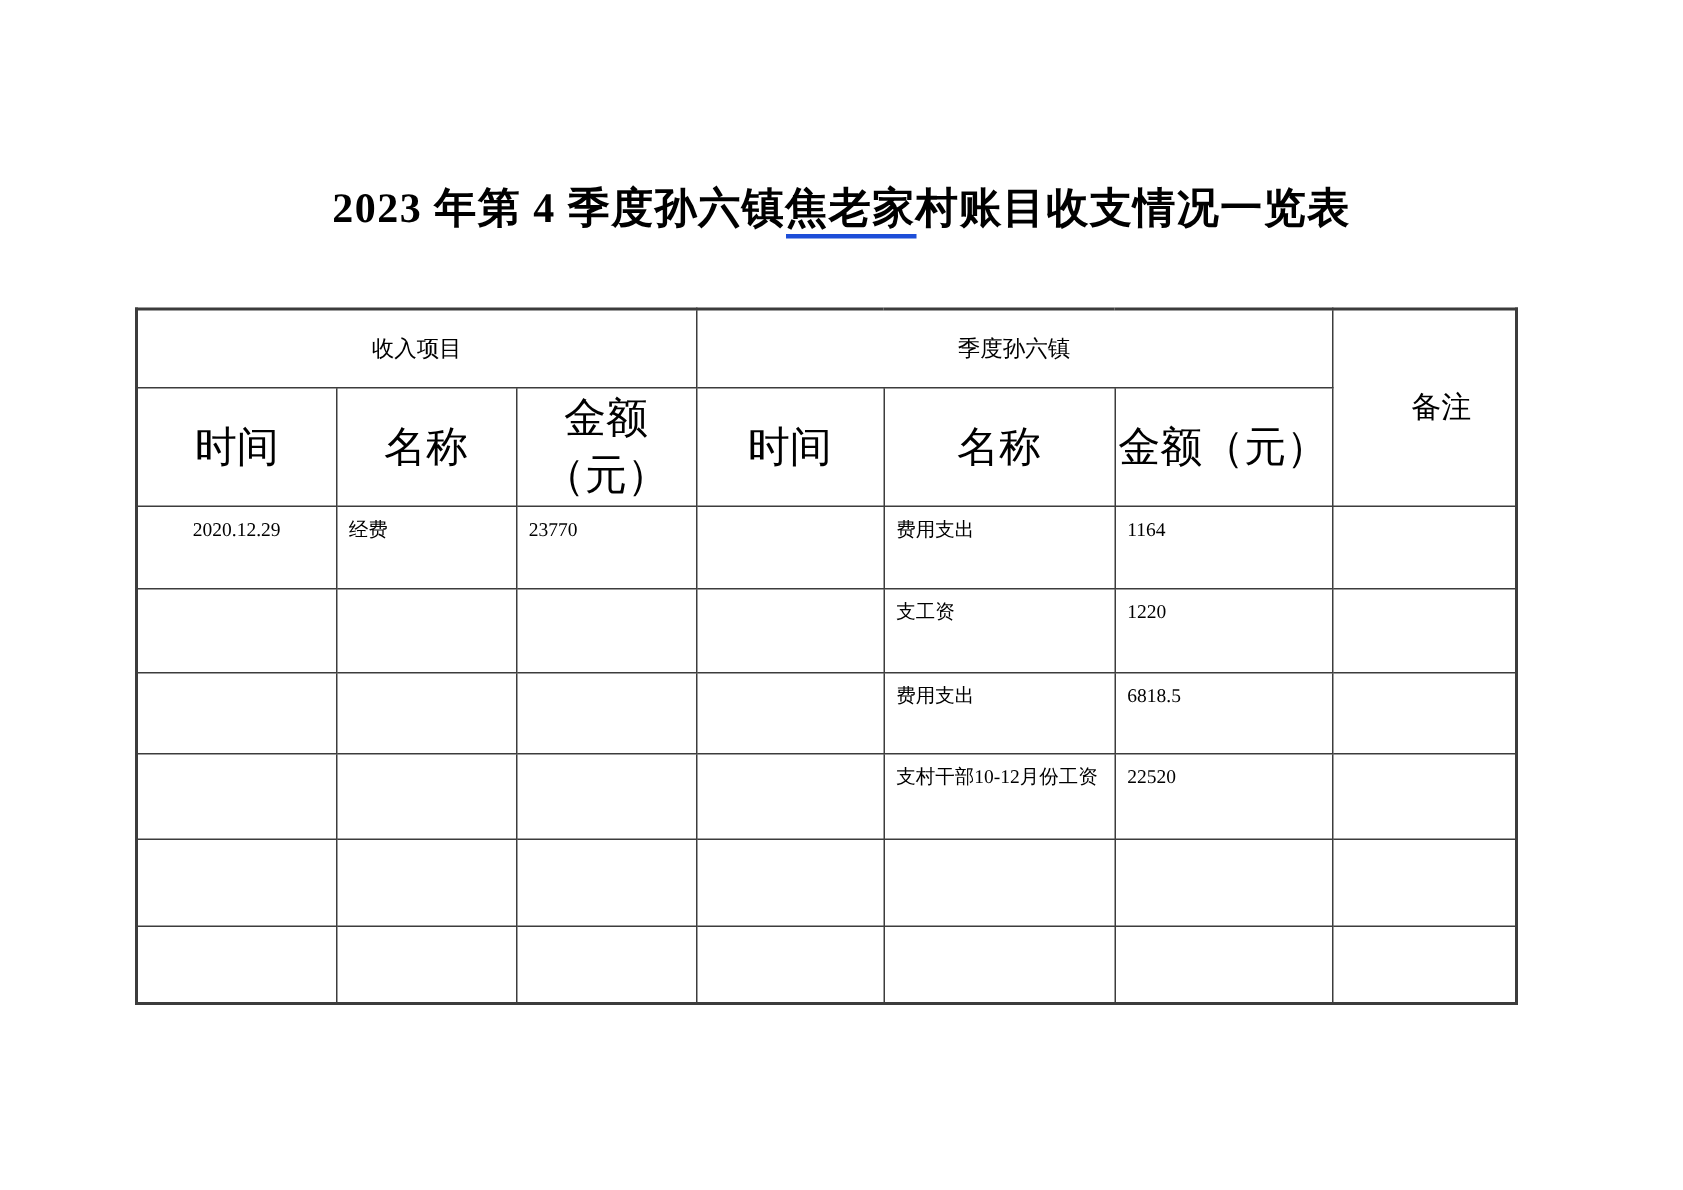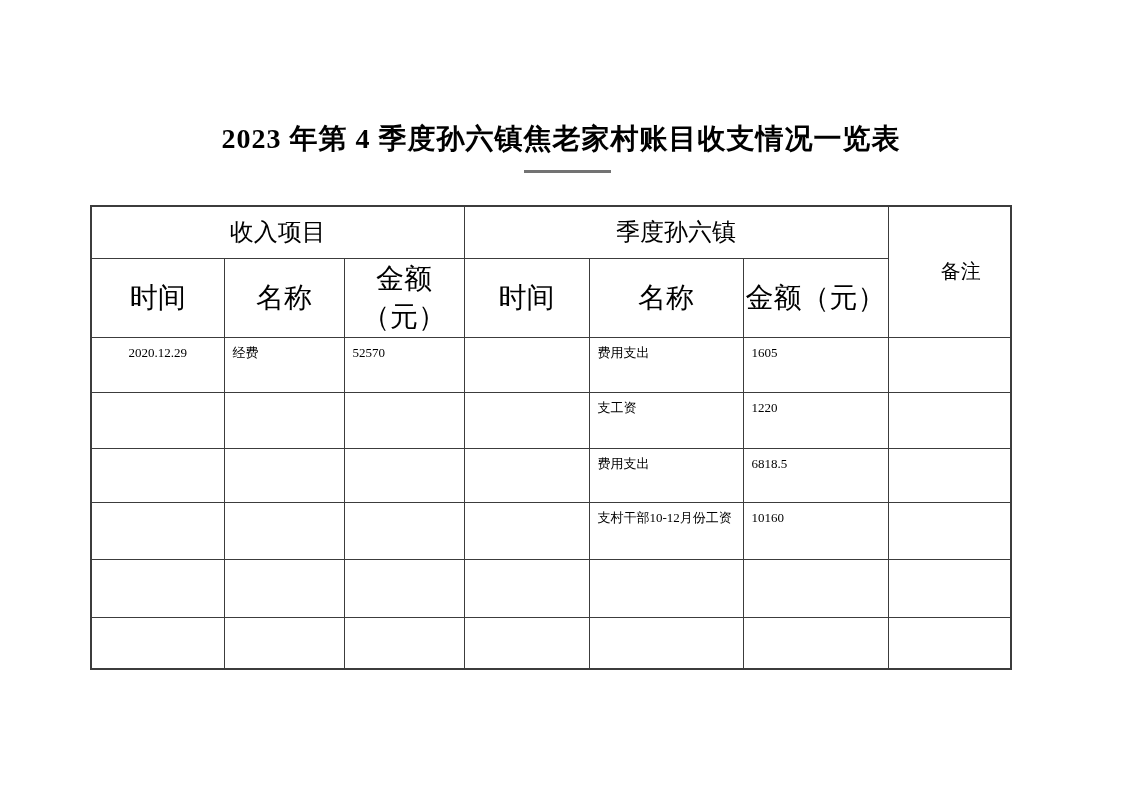--- a/index.html
+++ b/index.html
@@ -21,41 +21,41 @@
     top: 120px;
     left: 0;
     width: 1122px;
     text-align: center;
     font-size: 28px;
     font-weight: bold;
     letter-spacing: 1px;
     white-space: nowrap;
   }
   .doc-title .underlined {
-    border-bottom: 3px solid #737373;
-    padding-bottom: 16px;
+    border-bottom: 3px solid #1d4ed8;
+    padding-bottom: 1px;
   }
   table.account-table {
     position: absolute;
     left: 90px;
     top: 205px;
     width: 920px;
     border-collapse: collapse;
     table-layout: fixed;
     border: 2px solid #3c3c3c;
   }
   table.account-table td,
   table.account-table th {
     border: 1px solid #3c3c3c;
     font-weight: normal;
     overflow: hidden;
     box-sizing: border-box;
   }
   .group-hdr {
-    font-size: 24px;
+    font-size: 15px;
     text-align: center;
     vertical-align: middle;
   }
   .col-hdr {
     font-size: 28px;
     text-align: center;
     vertical-align: middle;
   }
   .remarks-hdr {
     font-size: 20px;
@@ -108,24 +108,24 @@
       <th class="col-hdr">名称</th>
       <th class="col-hdr">金额（元）</th>
       <th class="col-hdr">时间</th>
       <th class="col-hdr">名称</th>
       <th class="col-hdr">金额（元）</th>
     </tr>
 
     <tr style="height:55px">
       <td class="data-cell center">2020.12.29</td>
       <td class="data-cell">经费</td>
-      <td class="data-cell">52570</td>
+      <td class="data-cell">23770</td>
       <td class="data-cell"></td>
       <td class="data-cell">费用支出</td>
-      <td class="data-cell">1605</td>
+      <td class="data-cell">1164</td>
       <td class="data-cell"></td>
     </tr>
 
     <tr style="height:56px">
       <td class="data-cell center"></td>
       <td class="data-cell"></td>
       <td class="data-cell"></td>
       <td class="data-cell"></td>
       <td class="data-cell">支工资</td>
       <td class="data-cell">1220</td>
@@ -141,21 +141,21 @@
       <td class="data-cell">6818.5</td>
       <td class="data-cell"></td>
     </tr>
 
     <tr style="height:57px">
       <td class="data-cell center"></td>
       <td class="data-cell"></td>
       <td class="data-cell"></td>
       <td class="data-cell"></td>
       <td class="data-cell">支村干部10-12月份工资</td>
-      <td class="data-cell">10160</td>
+      <td class="data-cell">22520</td>
       <td class="data-cell"></td>
     </tr>
 
     <tr style="height:58px">
       <td class="data-cell center"></td>
       <td class="data-cell"></td>
       <td class="data-cell"></td>
       <td class="data-cell"></td>
       <td class="data-cell"></td>
       <td class="data-cell"></td>

